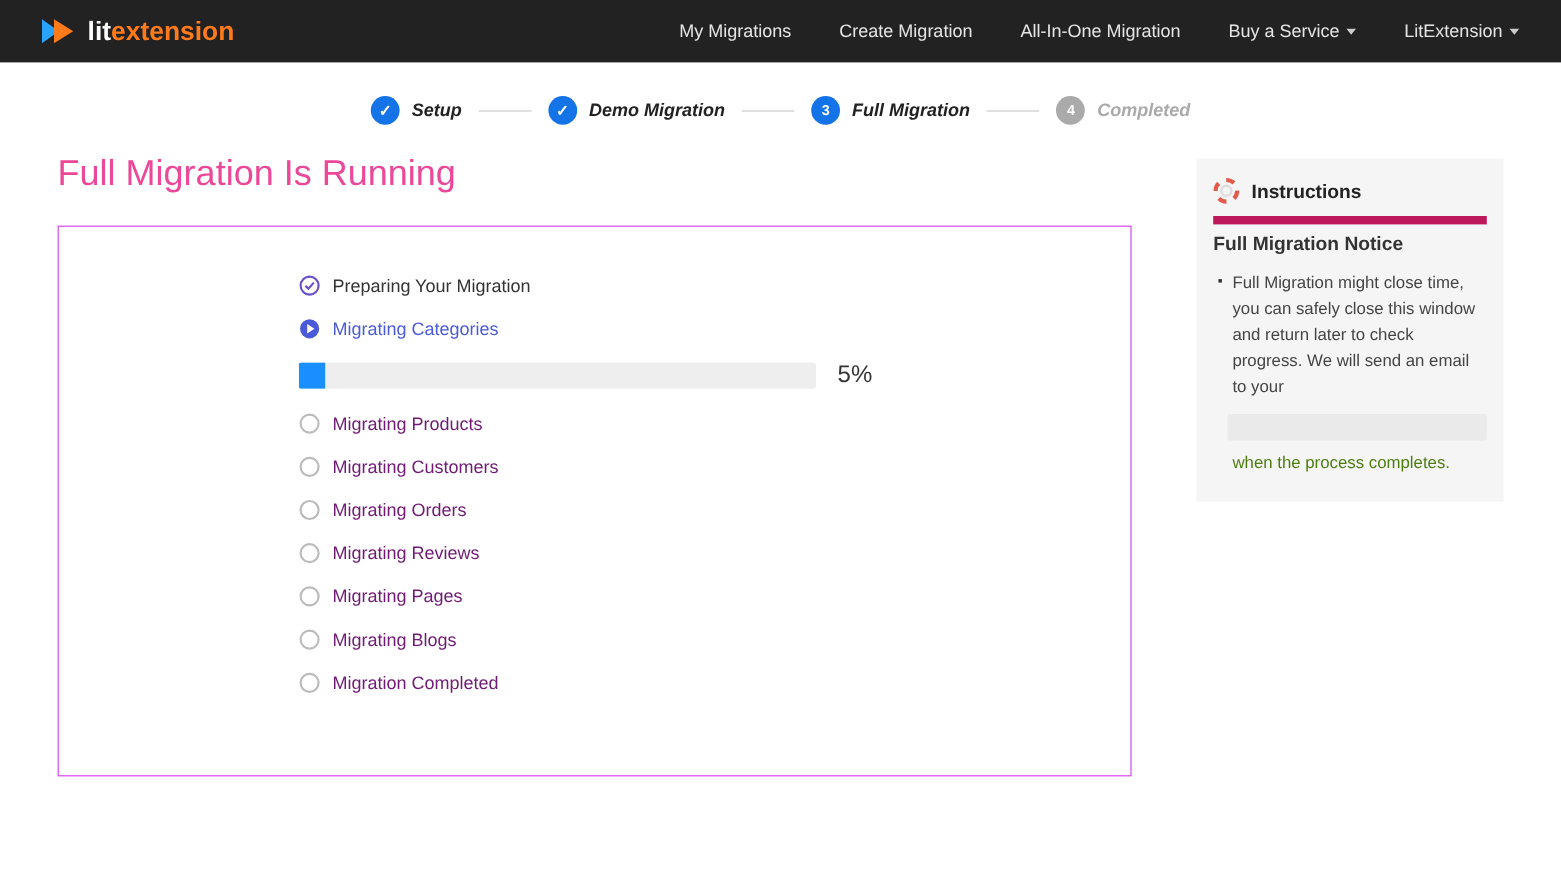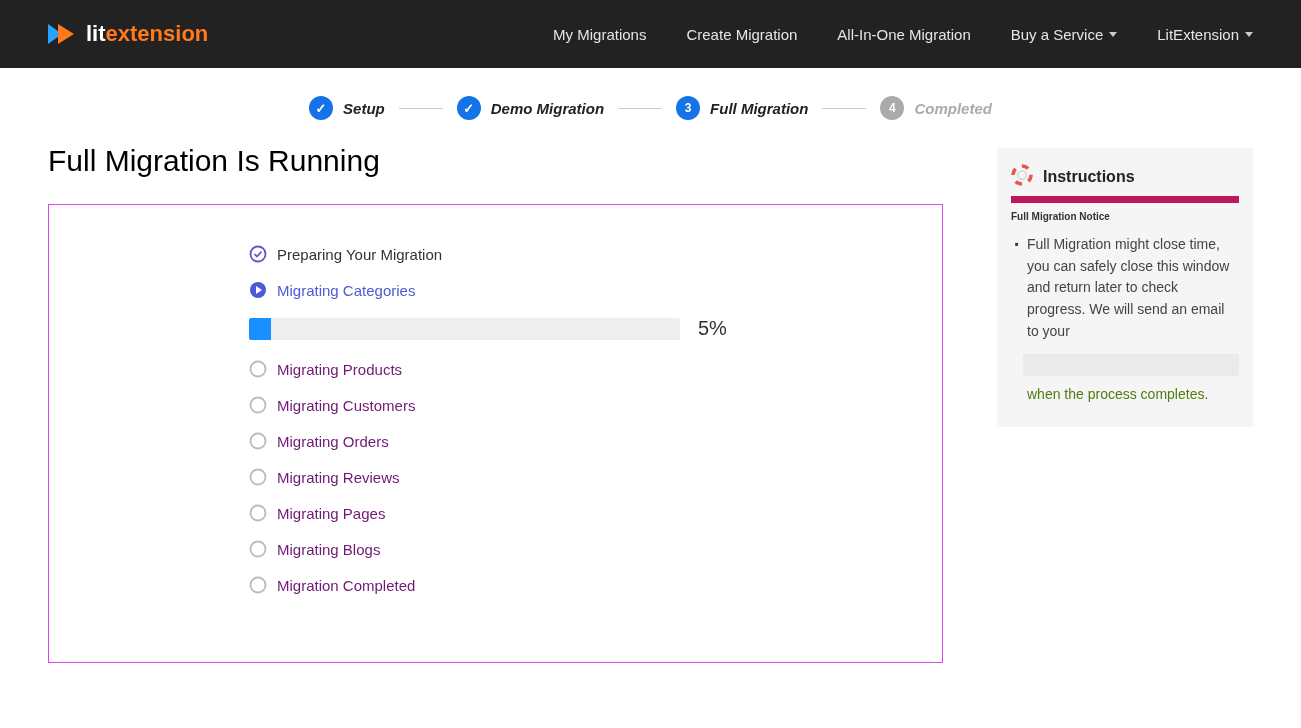--- a/index.html
+++ b/index.html
@@ -1,19 +1,19 @@
 <!DOCTYPE html>
 <html><head>
 <meta charset="utf-8">
 <style>
   * { margin: 0; padding: 0; box-sizing: border-box; }
   body { font-family: Arial, Helvetica, sans-serif; background: #fff; color: #333; }
 
   
-  .header { background: #222; height: 68px; display: flex; align-items: center; padding: 0 48px; }
+  .header { background: #222; height: 52px; display: flex; align-items: center; padding: 0 35px; }
   .logo { display: flex; align-items: center; }
   .logo-icon { width: 30px; height: 24px; margin-right: 8px; position: relative; }
   .logo-text { font-size: 22px; font-weight: 600; }
   .logo-text .lit { color: #fff; }
   .logo-text .ext { color: #ff7a1a; font-weight: 700; }
   .nav { margin-left: auto; display: flex; gap: 40px; }
   .nav-item { color: #e5e5e5; font-size: 15px; cursor: pointer; display: flex; align-items: center; }
   .caret { width: 0; height: 0; border-left: 4px solid transparent; border-right: 4px solid transparent; border-top: 5px solid #ccc; margin-left: 6px; }
 
   
@@ -24,41 +24,41 @@
   .step-badge.gray { background: #aaa; }
   .step-check { font-size: 13px; }
   .step-label { margin-left: 10px; font-size: 15px; font-style: italic; font-weight: 600; }
   .step-label.active { color: #222; }
   .step-label.muted { color: #aaa; }
   .step-line { width: 44px; height: 1px; background: #ccc; margin: 0 14px; }
 
   
   .container { display: flex; padding: 0 48px 40px; gap: 54px; align-items: flex-start; }
   .main { flex: 1; }
-  .page-title { font-size: 30px; font-weight: 400; color: #000000; margin-bottom: 26px; }
+  .page-title { font-size: 30px; font-weight: 400; color: #ec4899; margin-bottom: 26px; }
   .panel { border: 1px solid #d946ef; padding: 40px 200px 50px 200px; background: #fff; }
 
   .task { display: flex; align-items: center; margin-bottom: 18px; }
   .task-icon { width: 18px; height: 18px; margin-right: 10px; flex-shrink: 0; }
   .task-label { font-size: 15px; }
   .task.done .task-label { color: #333; }
   .task.running .task-label { color: #4b5bd8; }
   .task.pending .task-label { color: #701a75; }
 
   .progress-row { display: flex; align-items: center; margin: 4px 0 20px; }
   .progress-bar { flex: 1; height: 22px; background: #eee; border-radius: 2px; overflow: hidden; }
   .progress-fill { height: 100%; background: #1a8fff; width: 5%; }
   .progress-pct { font-size: 20px; color: #333; margin-left: 18px; min-width: 44px; }
 
   
   .sidebar { width: 256px; background: #f5f5f5; padding: 16px 14px 22px; margin-top: 4px; }
   .side-head { display: flex; align-items: flex-end; padding-bottom: 10px; border-bottom: 7px solid #be185d; margin-bottom: 8px; }
   .lifering { width: 22px; height: 22px; margin-right: 10px; }
   .side-title { font-size: 16px; font-weight: 700; color: #222; }
-  .notice-title { font-size: 10px; font-weight: 700; margin-bottom: 12px; }
+  .notice-title { font-size: 16px; font-weight: 700; margin-bottom: 12px; }
   .notice-list { list-style: none; padding-left: 4px; }
   .notice-list li { position: relative; padding-left: 12px; font-size: 14px; color: #444; line-height: 1.55; margin-bottom: 12px; }
   .notice-list li::before { content: "■"; font-size: 6px; position: absolute; left: 0; top: 6px; color: #333; }
   .email-box { background: #eaeaea; height: 22px; margin: 8px 0 8px 12px; border-radius: 2px; }
   .notice-tail { font-size: 14px; color: #4d7c0f; padding-left: 16px; line-height: 1.5; }
 </style>
 </head>
 <body>
 
 <div class="header">

